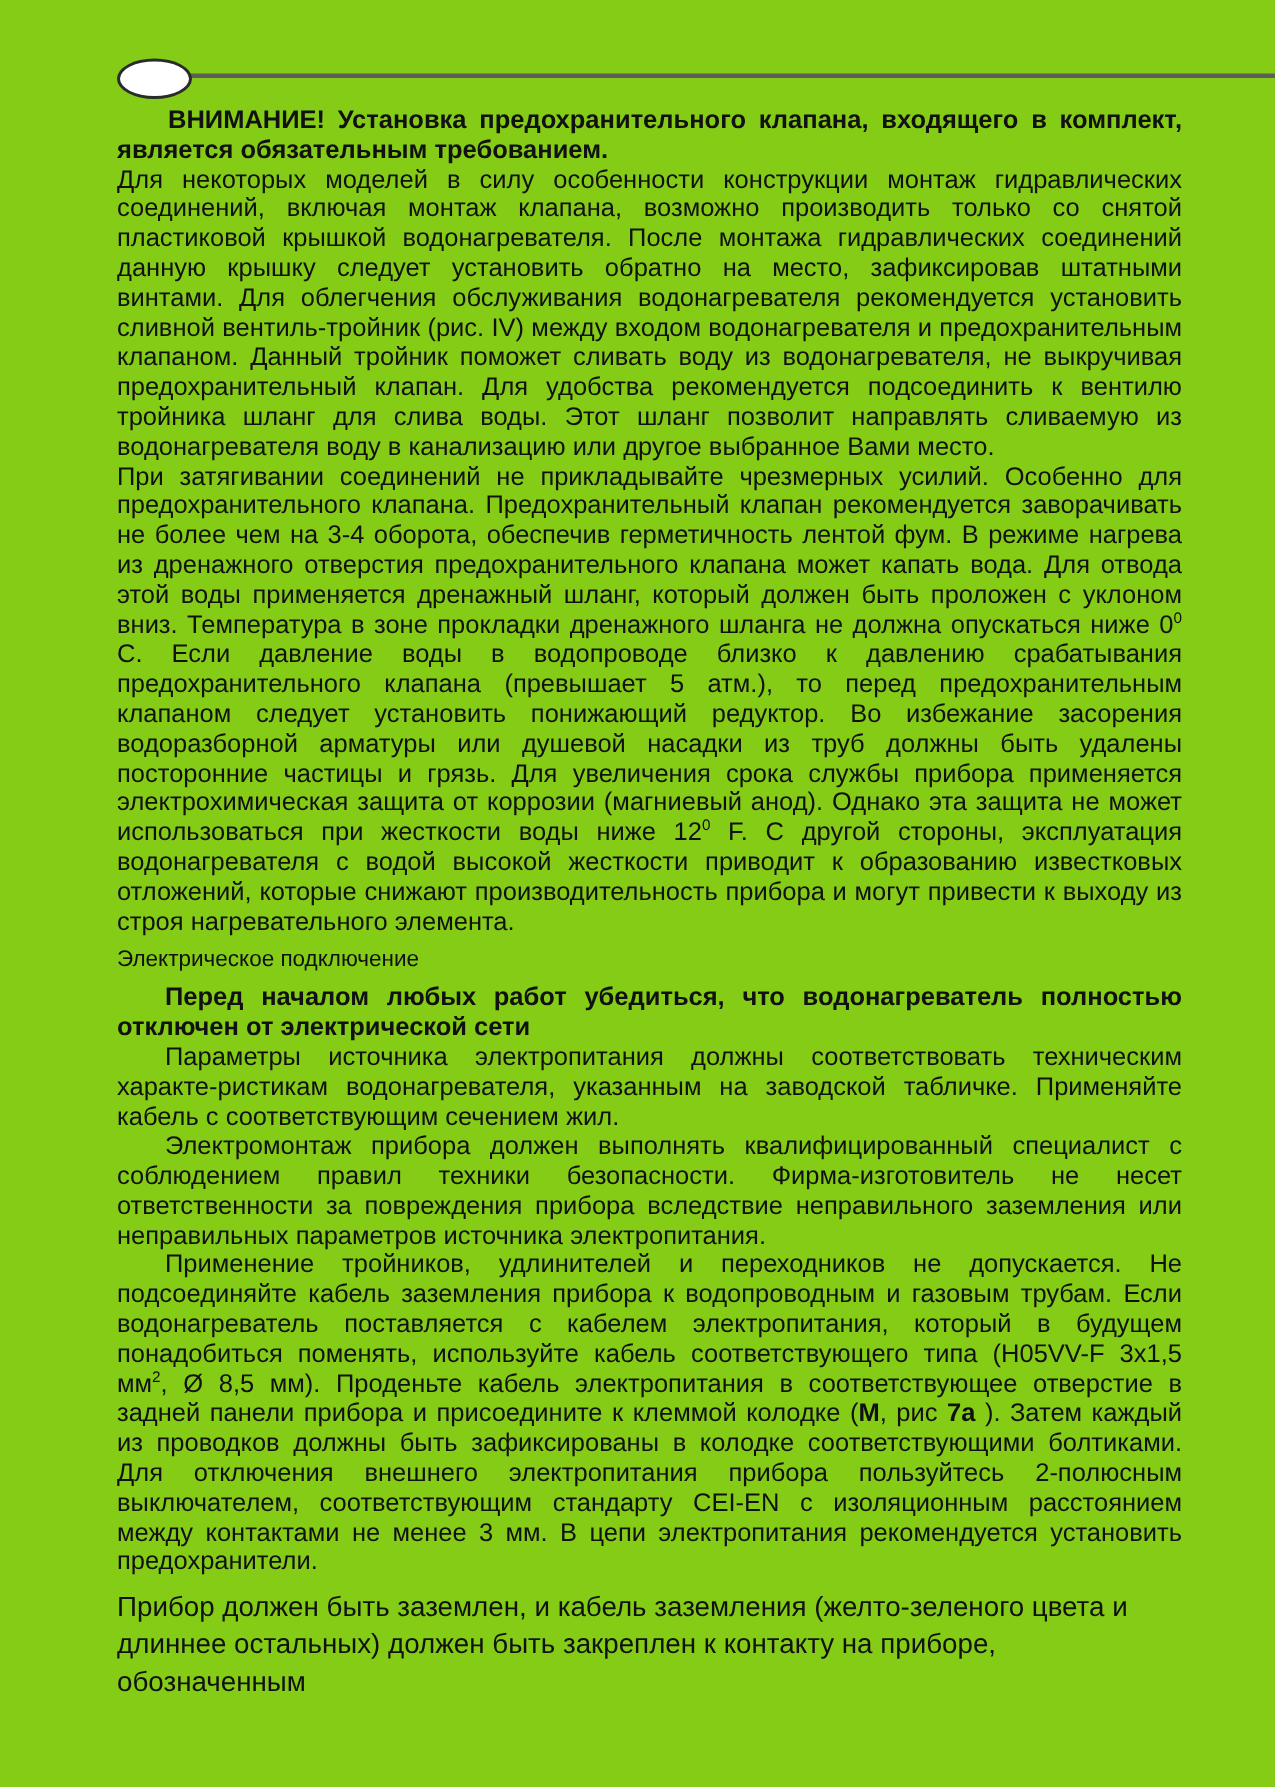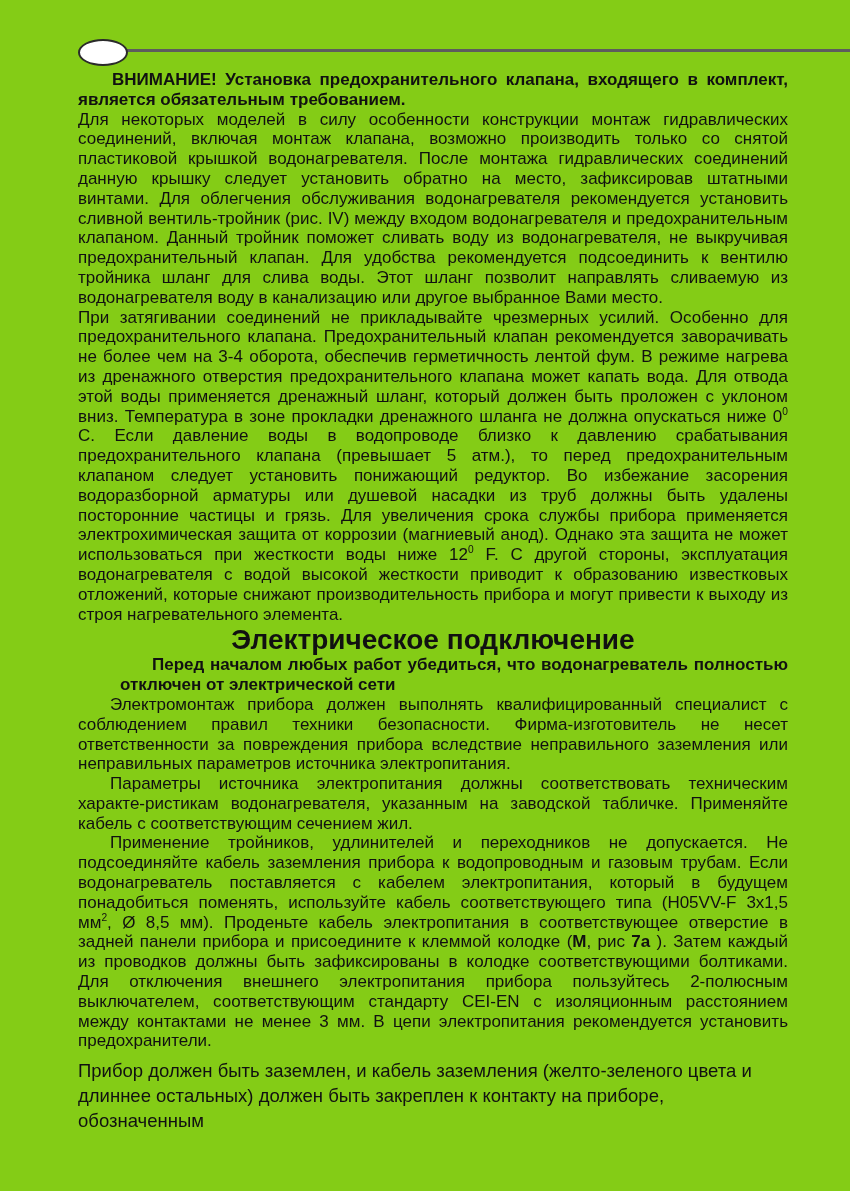--- a/index.html
+++ b/index.html
@@ -58,27 +58,26 @@
   }
   .content p.warning {
     font-weight: bold;
     text-indent: 34px;
   }
   .content p.indent {
     text-indent: 32px;
   }
   .content p.bold {
     font-weight: bold;
-    margin-left: 42px;
   }
   .content p.heading {
-    font-size: 28px;
-    font-weight: bold;
+    font-size: 15px;
+    font-weight: normal;
     line-height: 26px;
-    text-align: center;
+    text-align: left;
     margin: 3px 0 2px 0;
   }
   .content p.grounding {
     font-size: 18.5px;
     line-height: 25px;
     text-align: left;
     margin-top: 7px;
   }
   .content sup {
     font-size: 60%;
@@ -96,18 +95,18 @@
   <div class="header-deco">
     <span class="header-ellipse"></span>
     <span class="header-rule"></span>
   </div>
   <div class="content" id="doc-content">
       <p class="warning"><span class="b">ВНИМАНИЕ! Установка предохранительного клапана, входящего в комплект, является обязательным требованием.</span></p>
       <p><span>Для некоторых моделей в силу особенности конструкции монтаж гидравлических соединений, включая монтаж клапана, возможно производить только со снятой пластиковой крышкой водонагревателя. После монтажа гидравлических соединений данную крышку следует установить обратно на место, зафиксировав штатными винтами. Для облегчения обслуживания водонагревателя рекомендуется установить сливной вентиль-тройник (рис. IV) между входом водонагревателя и предохранительным клапаном. Данный тройник поможет сливать воду из водонагревателя, не выкручивая предохранительный клапан. Для удобства рекомендуется подсоединить к вентилю тройника шланг для слива воды. Этот шланг позволит направлять сливаемую из водонагревателя воду в канализацию или другое выбранное Вами место.</span></p>
       <p><span>При затягивании соединений не прикладывайте чрезмерных усилий. Особенно для предохранительного клапана. Предохранительный клапан рекомендуется заворачивать не более чем на 3-4 оборота, обеспечив герметичность лентой фум. В режиме нагрева из дренажного отверстия предохранительного клапана может капать вода. Для отвода этой воды применяется дренажный шланг, который должен быть проложен с уклоном вниз. Температура в зоне прокладки дренажного шланга не должна опускаться ниже 0</span><sup>0</sup><span> С. Если давление воды в водопроводе близко к давлению срабатывания предохранительного клапана (превышает 5 атм.), то перед предохранительным клапаном следует установить понижающий редуктор. Во избежание засорения водоразборной арматуры или душевой насадки из труб должны быть удалены посторонние частицы и грязь. Для увеличения срока службы прибора применяется электрохимическая защита от коррозии (магниевый анод). Однако эта защита не может использоваться при жесткости воды ниже 12</span><sup>0</sup><span> F. С другой стороны, эксплуатация водонагревателя с водой высокой жесткости приводит к образованию известковых отложений, которые снижают производительность прибора и могут привести к выходу из строя нагревательного элемента.</span></p>
       <p class="heading"><span>Электрическое подключение</span></p>
       <p class="bold indent"><span class="b">Перед началом любых работ убедиться, что водонагреватель полностью отключен от электрической сети</span></p>
+      <p class="indent"><span>Параметры источника электропитания должны соответствовать техническим характе-ристикам водонагревателя, указанным на заводской табличке. Применяйте кабель с соответствующим сечением жил.</span></p>
       <p class="indent"><span>Электромонтаж прибора должен выполнять квалифицированный специалист с соблюдением правил техники безопасности. Фирма-изготовитель не несет ответственности за повреждения прибора вследствие неправильного заземления или неправильных параметров источника электропитания.</span></p>
-      <p class="indent"><span>Параметры источника электропитания должны соответствовать техническим характе-ристикам водонагревателя, указанным на заводской табличке. Применяйте кабель с соответствующим сечением жил.</span></p>
       <p class="indent"><span>Применение тройников, удлинителей и переходников не допускается. Не подсоединяйте кабель заземления прибора к водопроводным и газовым трубам. Если водонагреватель поставляется с кабелем электропитания, который в будущем понадобиться поменять, используйте кабель соответствующего типа (H05VV-F 3х1,5 мм</span><sup>2</sup><span>, Ø 8,5 мм). Проденьте кабель электропитания в соответствующее отверстие в задней панели прибора и присоедините к клеммой колодке (</span><span class="b">M</span><span>, рис </span><span class="b">7а</span><span> ). Затем каждый из проводков должны быть зафиксированы в колодке соответствующими болтиками. Для отключения внешнего электропитания прибора пользуйтесь 2-полюсным выключателем, соответствующим стандарту CEI-EN с изоляционным расстоянием между контактами не менее 3 мм. В цепи электропитания рекомендуется установить предохранители.</span></p>
       <p class="grounding"><span>Прибор должен быть заземлен, и кабель заземления (желто-зеленого цвета и длиннее остальных) должен быть закреплен к контакту на приборе, обозначенным</span></p>
     </div>
 </div>
 
 </body></html>

